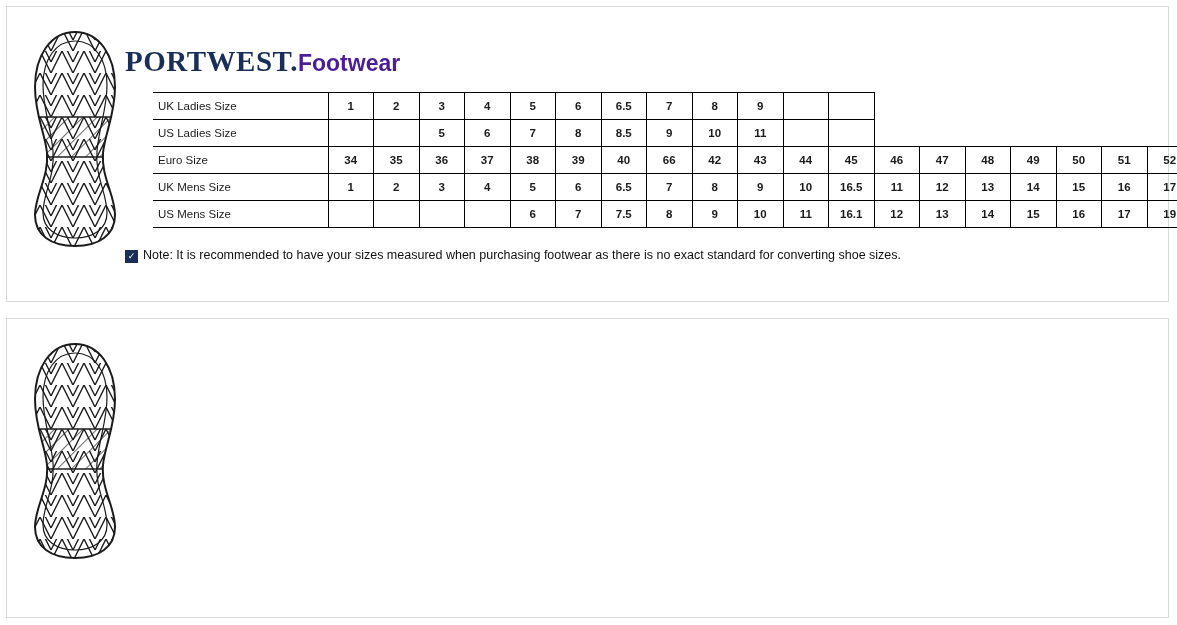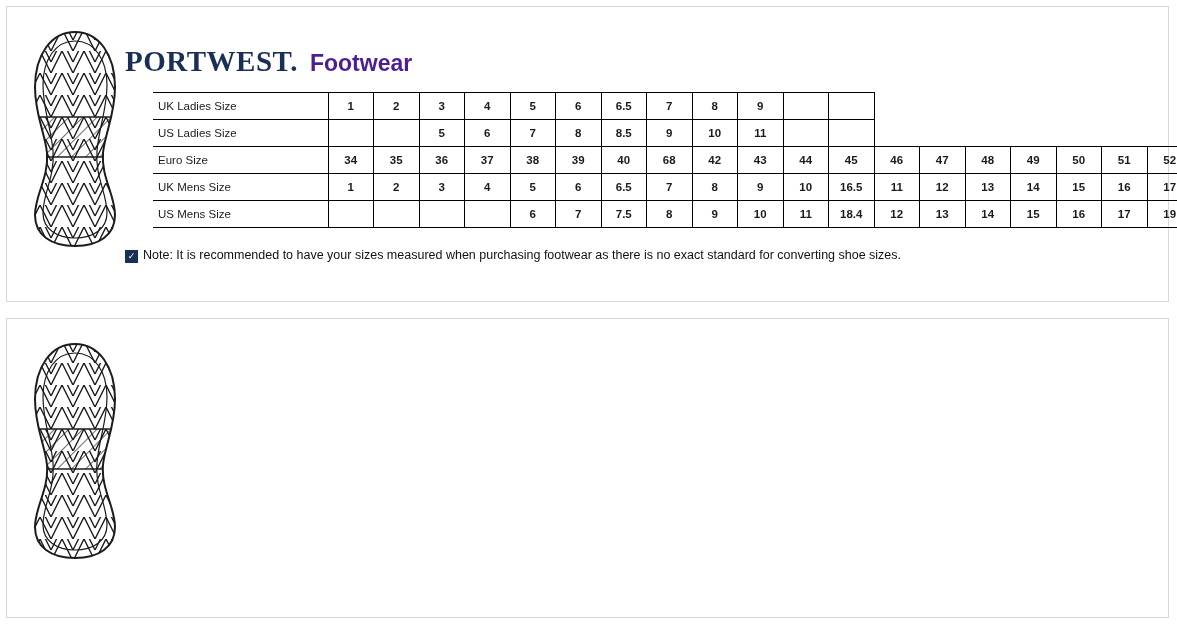--- a/index.html
+++ b/index.html
@@ -35,21 +35,20 @@
   #shoe-portwest { top: 22px; height: 220px; }
   #shoe-base { top: 22px; height: 220px; }
 
   
   .pw-head {
     position: absolute;
     top: 38px;
     left: 118px;
     display: flex;
     align-items: baseline;
-    gap: 12px;
   }
   .pw-logo {
     font-family: "Liberation Serif", serif;
     font-size: 29px;
     font-weight: bold;
     letter-spacing: 0.5px;
     color: #1a2f57;
   }
   .pw-logo .dot { font-size: 29px; }
   .pw-sub {
@@ -200,21 +199,21 @@
           </tr>
           <tr>
             <td class="rowlabel">Euro Size</td>
             <td>34</td>
             <td>35</td>
             <td>36</td>
             <td>37</td>
             <td>38</td>
             <td>39</td>
             <td>40</td>
-            <td>68</td>
+            <td>66</td>
             <td>42</td>
             <td>43</td>
             <td>44</td>
             <td>45</td>
             <td>46</td>
             <td>47</td>
             <td>48</td>
             <td>49</td>
             <td>50</td>
             <td>51</td>
@@ -248,21 +247,21 @@
             <td></td>
             <td></td>
             <td></td>
             <td>6</td>
             <td>7</td>
             <td>7.5</td>
             <td>8</td>
             <td>9</td>
             <td>10</td>
             <td>11</td>
-            <td>18.4</td>
+            <td>16.1</td>
             <td>12</td>
             <td>13</td>
             <td>14</td>
             <td>15</td>
             <td>16</td>
             <td>17</td>
             <td>19</td>
           </tr>
         </tbody>
     </table>

